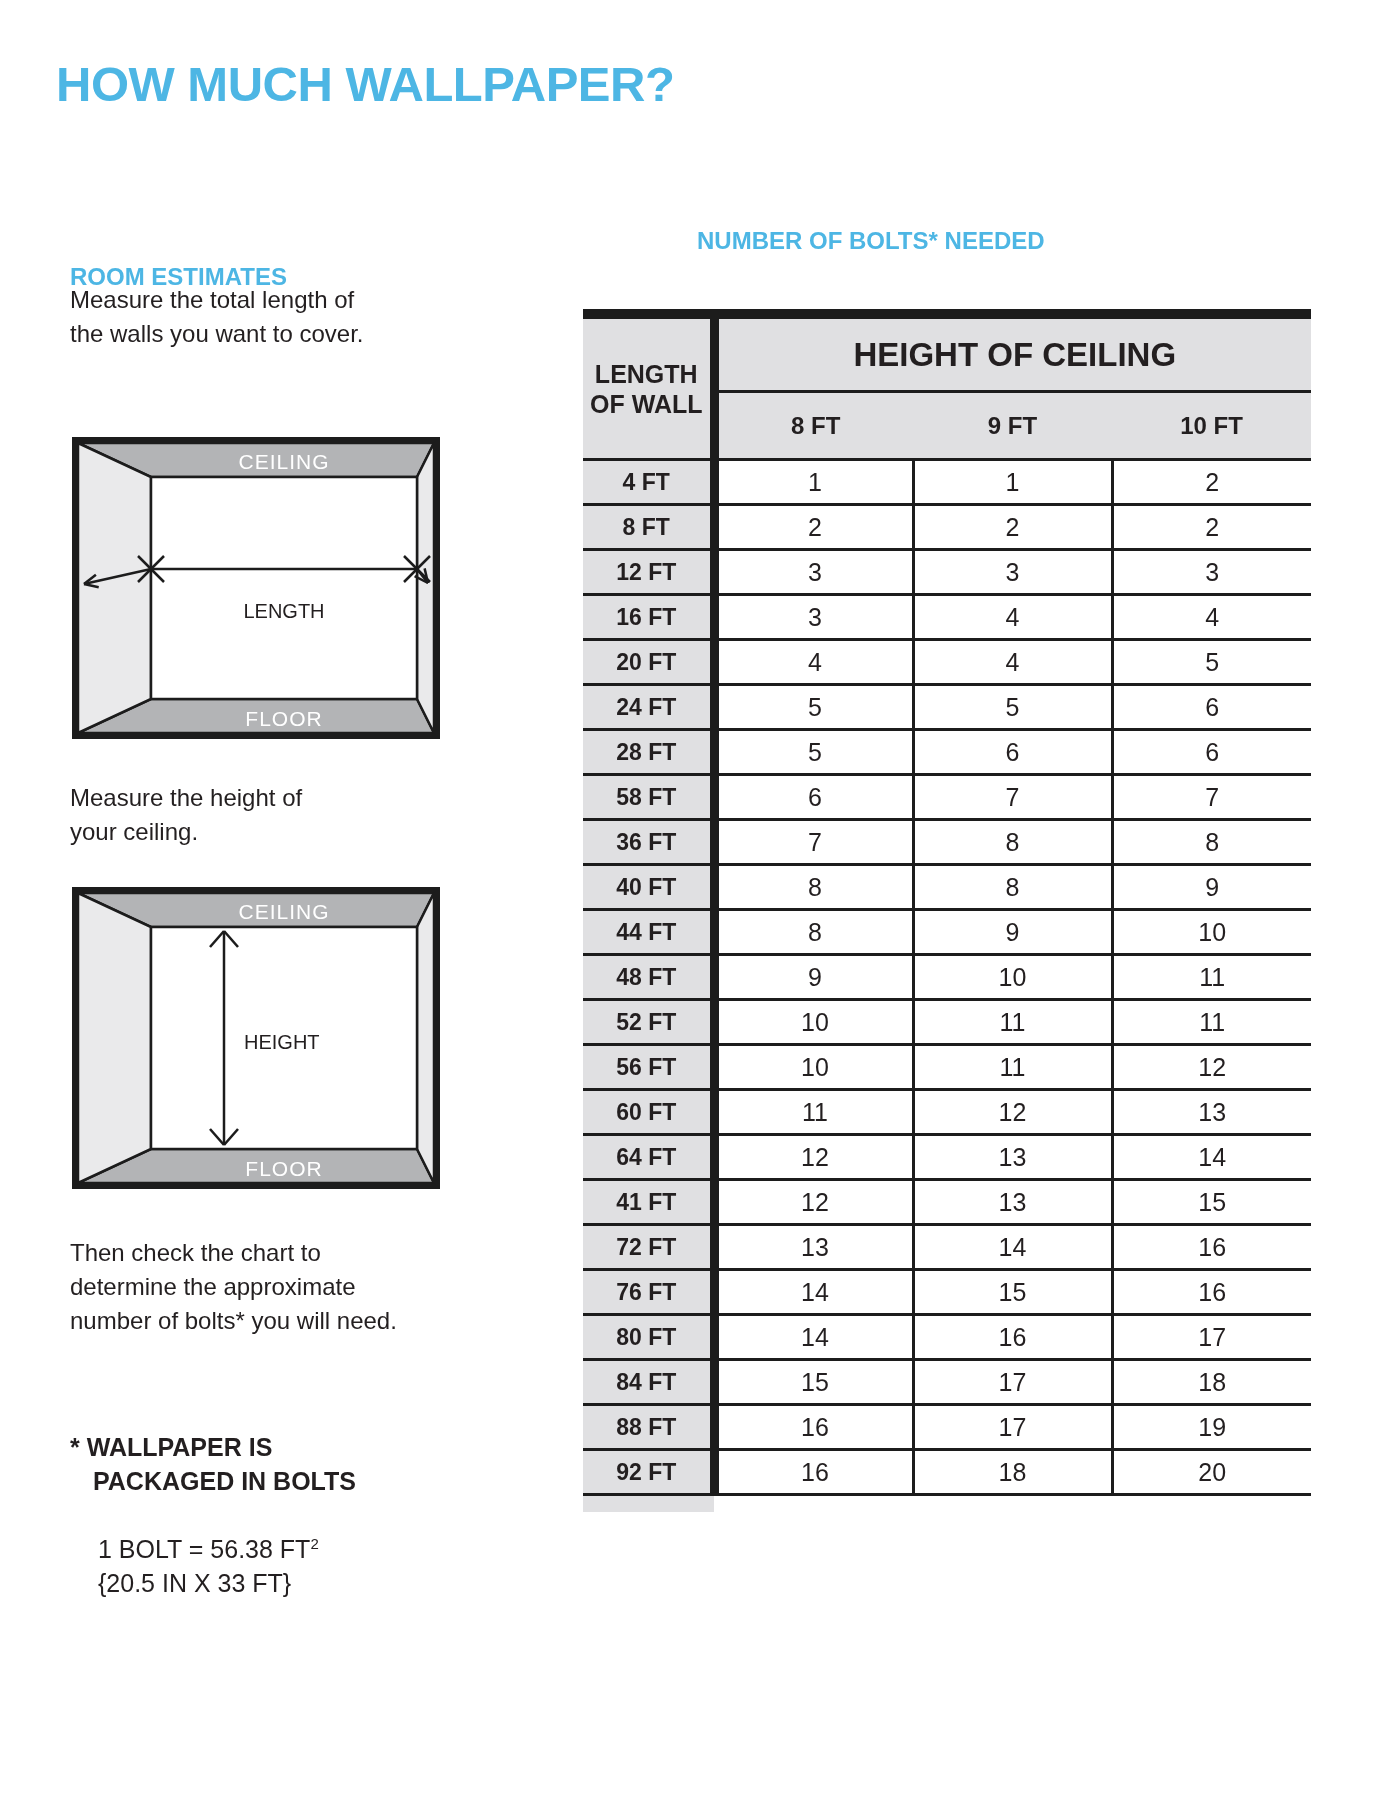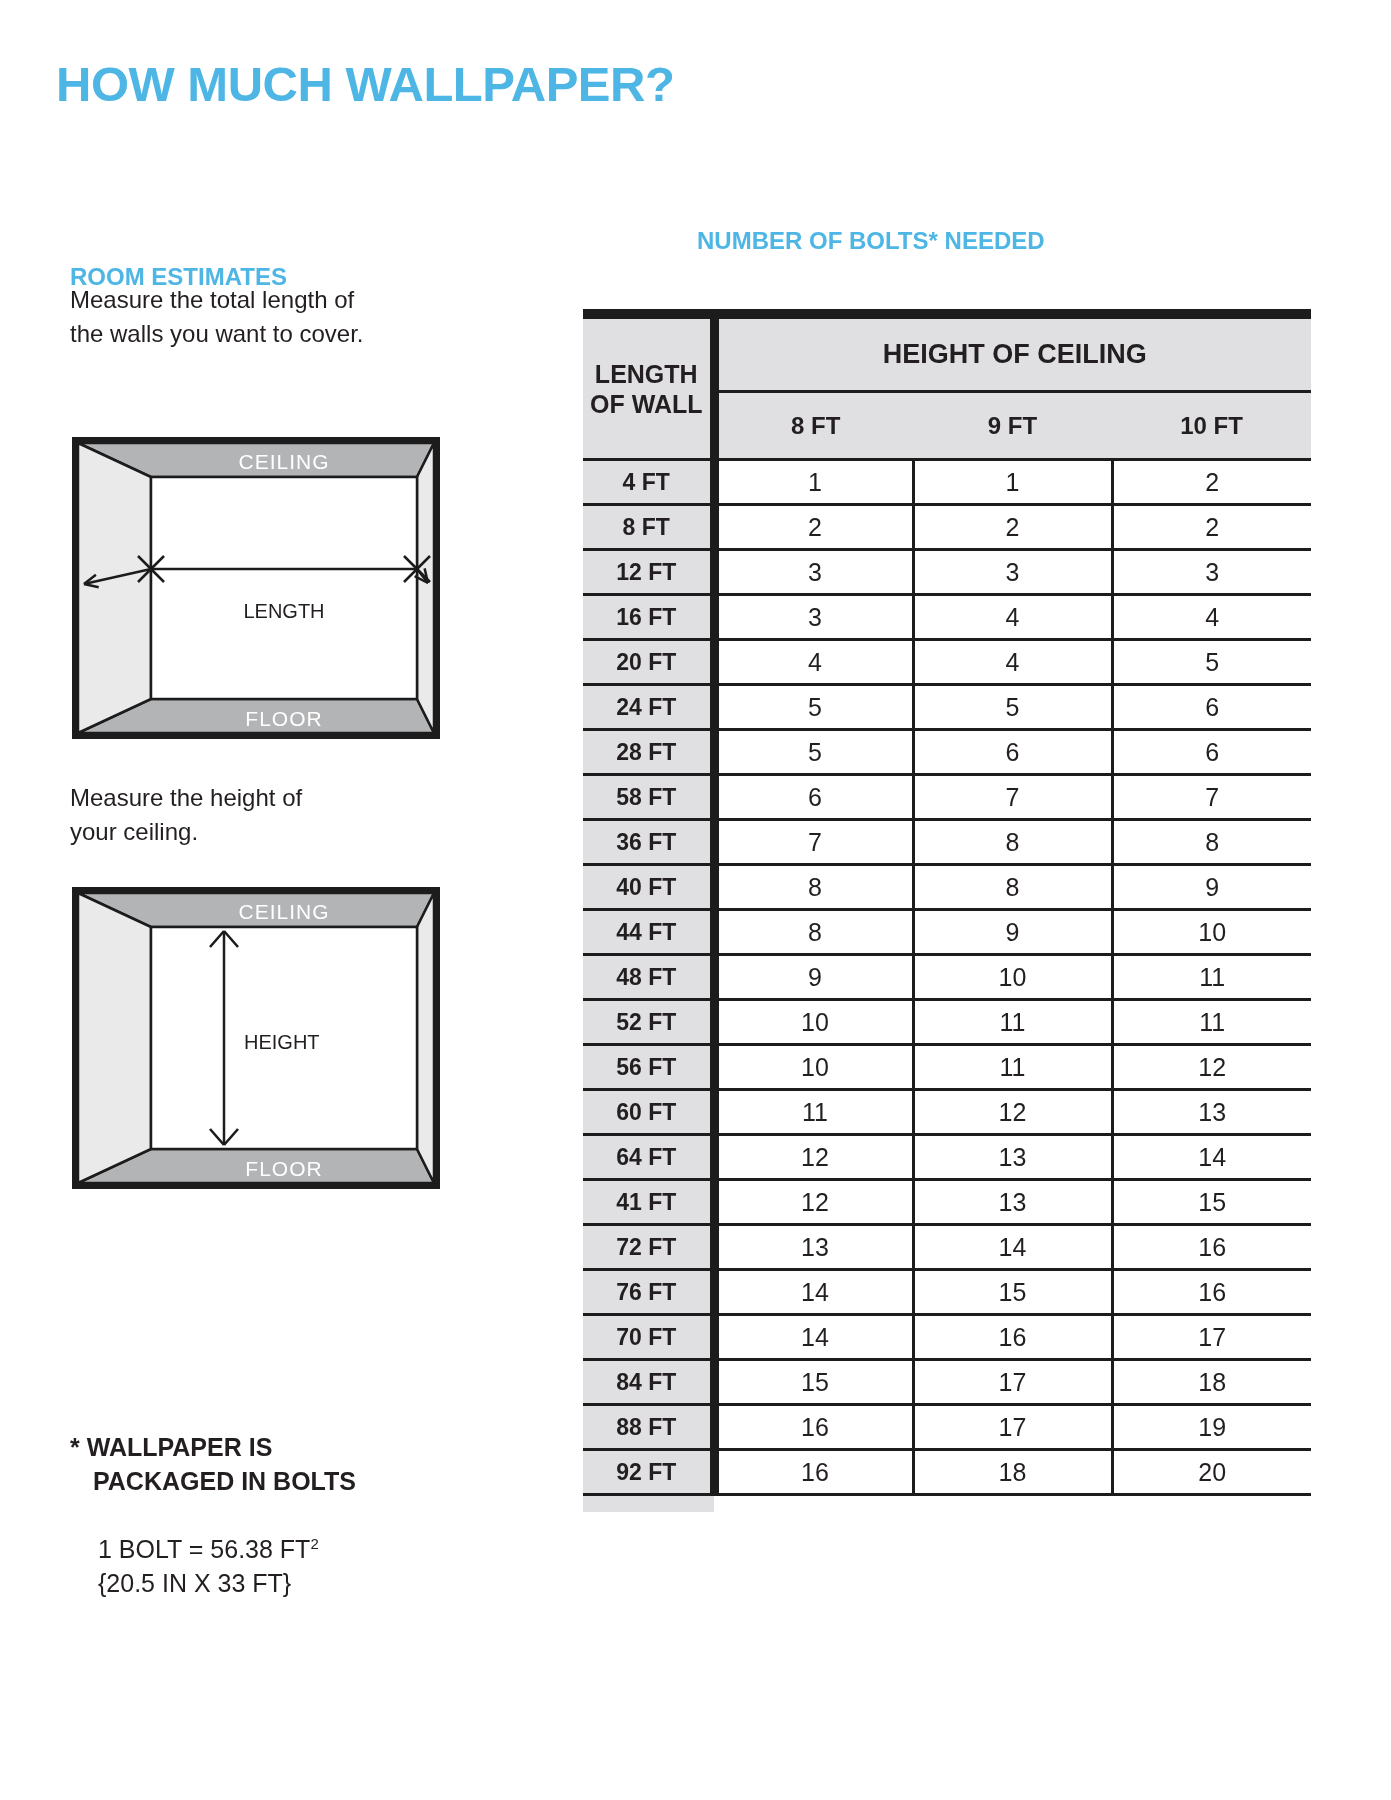--- a/index.html
+++ b/index.html
@@ -13,21 +13,21 @@
   .footnote .ind{padding-left:23px;}
   .bolteq{font-size:25px;font-weight:400;line-height:34px;margin-left:28px;}
   sup{font-size:15px;}
 
   
   .tablewrap{left:583px;top:309px;width:728px;}
   .topbar{width:728px;height:10px;background:#1c1c1c;}
   table.bolts{border-collapse:collapse;table-layout:fixed;width:728px;}
   table.bolts td,table.bolts th{padding:0;text-align:center;vertical-align:middle;}
   .corner{width:131px;background:#e0e0e2;font-size:25px;font-weight:700;line-height:30px;border-bottom:3px solid #1c1c1c;}
-  .grouphead{background:#e0e0e2;font-size:27px;font-weight:700;height:71px;
+  .grouphead{background:#e0e0e2;font-size:33px;font-weight:700;height:71px;
              border-left:9px solid #1c1c1c;border-bottom:3px solid #1c1c1c;}
   .subhead{background:#e0e0e2;font-size:24px;font-weight:700;height:65px;border-bottom:3px solid #1c1c1c;}
   .subhead.first{border-left:9px solid #1c1c1c;}
   .rowhead{background:#e0e0e2;font-size:23px;font-weight:700;height:42px;border-bottom:3px solid #1c1c1c;}
   .val{background:#fff;font-size:25px;font-weight:400;border-bottom:3px solid #1c1c1c;}
   .val.c1{border-left:9px solid #1c1c1c;}
   .val.c2,.val.c3{border-left:3px solid #1c1c1c;}
   .graytail{left:583px;top:1496px;width:131px;height:16px;background:#e0e0e2;}
 
   svg text{font-family:"Liberation Sans","DejaVu Sans",sans-serif;}
@@ -88,20 +88,25 @@
     <g stroke="#1c1c1c" stroke-width="2.5" fill="none">
       <line x1="152" y1="44" x2="152" y2="258"></line>
       <line x1="152" y1="44" x2="138" y2="60"></line>
         <line x1="152" y1="44" x2="166" y2="60"></line>
       <line x1="152" y1="258" x2="138" y2="242"></line>
         <line x1="152" y1="258" x2="166" y2="242"></line>
     </g>
     <text x="172" y="162" text-anchor="start" font-size="20" fill="#231f20">HEIGHT</text>
   </svg>
 
+  <div class="abs para" style="left:70px;top:1236px;">
+    <div>Then check the chart to</div>
+    <div>determine the approximate</div>
+    <div>number of bolts* you will need.</div>
+  </div>
 
   <div class="abs footnote" style="left:70px;top:1430px;">
     <div>* WALLPAPER IS</div>
     <div class="ind">PACKAGED IN BOLTS</div>
   </div>
 
   <div class="abs bolteq" style="left:70px;top:1527px;">
     <div><span>1 BOLT = 56.38 FT</span><sup>2</sup></div>
     <div>{20.5 IN X 33 FT}</div>
   </div>
@@ -240,21 +245,21 @@
             <td class="val c2">14</td>
             <td class="val c3">16</td>
           </tr>
           <tr>
             <td class="rowhead">76 FT</td>
             <td class="val c1">14</td>
             <td class="val c2">15</td>
             <td class="val c3">16</td>
           </tr>
           <tr>
-            <td class="rowhead">70 FT</td>
+            <td class="rowhead">80 FT</td>
             <td class="val c1">14</td>
             <td class="val c2">16</td>
             <td class="val c3">17</td>
           </tr>
           <tr>
             <td class="rowhead">84 FT</td>
             <td class="val c1">15</td>
             <td class="val c2">17</td>
             <td class="val c3">18</td>
           </tr>

